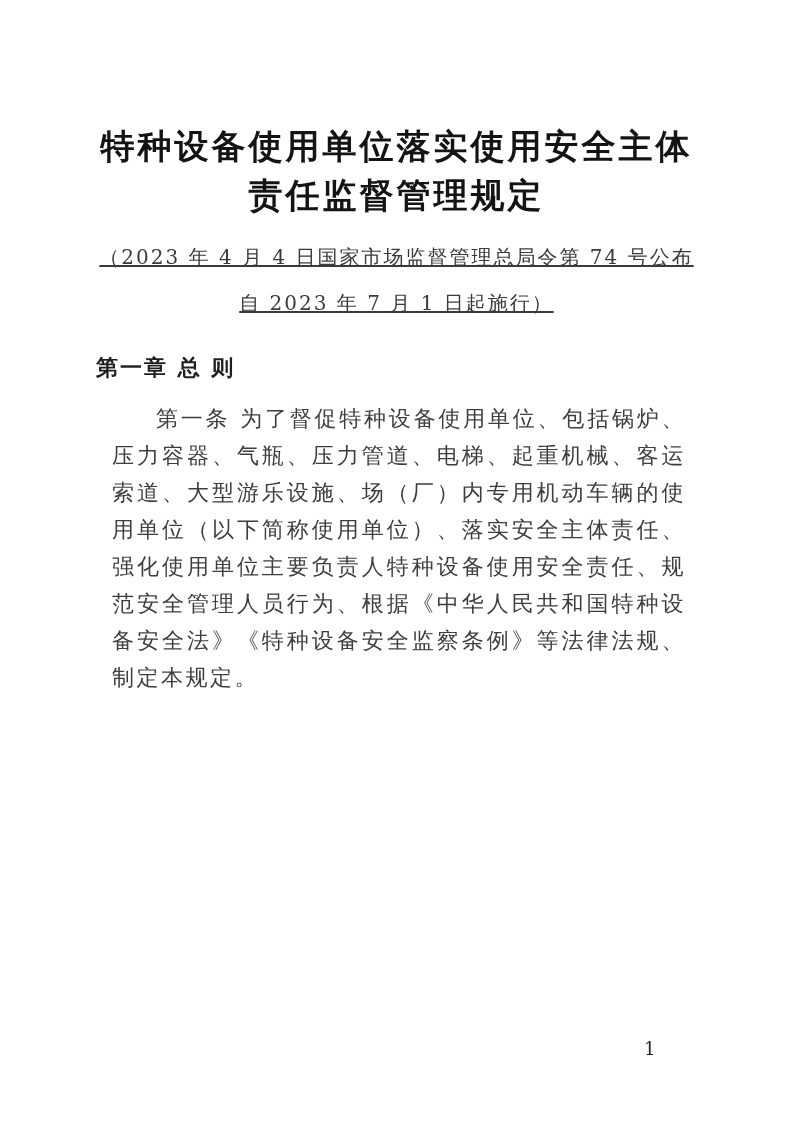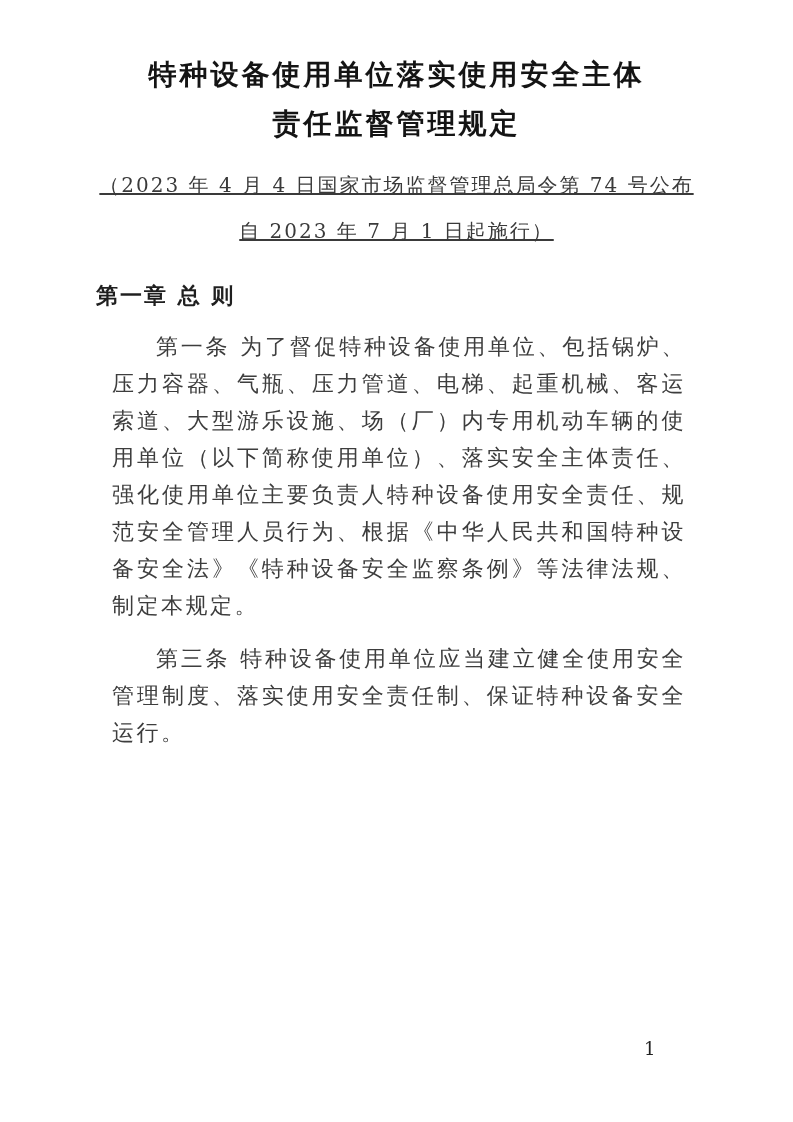--- a/index.html
+++ b/index.html
@@ -9,26 +9,26 @@
   }
   .page {
     position: relative;
     width: 793px;
     height: 1122px;
     background: #ffffff;
     overflow: hidden;
     font-family: "DejaVu Serif", "Liberation Serif", serif;
   }
   .doc-title {
-    margin: 0 auto;
-    padding-top: 50px;
+    margin: 12px auto;
+    padding-top: 110px;
     width: 640px;
     text-align: center;
     font-weight: bold;
-    font-size: 28px;
+    font-size: 34px;
     line-height: 49px;
     letter-spacing: 3px;
     color: #141414;
     font-family: "DejaVu Serif", "Liberation Serif", serif;
   }
   .doc-subtitle {
     margin: 14px auto 0;
     width: 640px;
     text-align: center;
     font-size: 20px;
@@ -80,18 +80,17 @@
   </div>
 
   <div class="doc-subtitle">
     <div>（2023 年 4 月 4 日国家市场监督管理总局令第 74 号公布</div>
     <div>自 2023 年 7 月 1 日起施行）</div>
   </div>
 
   <div class="content">
       <h2 class="chapter">第一章 总 则</h2>
       <p class="para">第一条 为了督促特种设备使用单位、包括锅炉、压力容器、气瓶、压力管道、电梯、起重机械、客运索道、大型游乐设施、场（厂）内专用机动车辆的使用单位（以下简称使用单位）、落实安全主体责任、强化使用单位主要负责人特种设备使用安全责任、规范安全管理人员行为、根据《中华人民共和国特种设备安全法》《特种设备安全监察条例》等法律法规、制定本规定。</p>
-      <p class="para">第三条 特种设备使用单位应当建立健全使用安全管理制度、落实使用安全责任制、保证特种设备安全运行。</p>
     </div>
 
   <div class="page-number">1</div>
 
 </div>
 
 </body></html>

